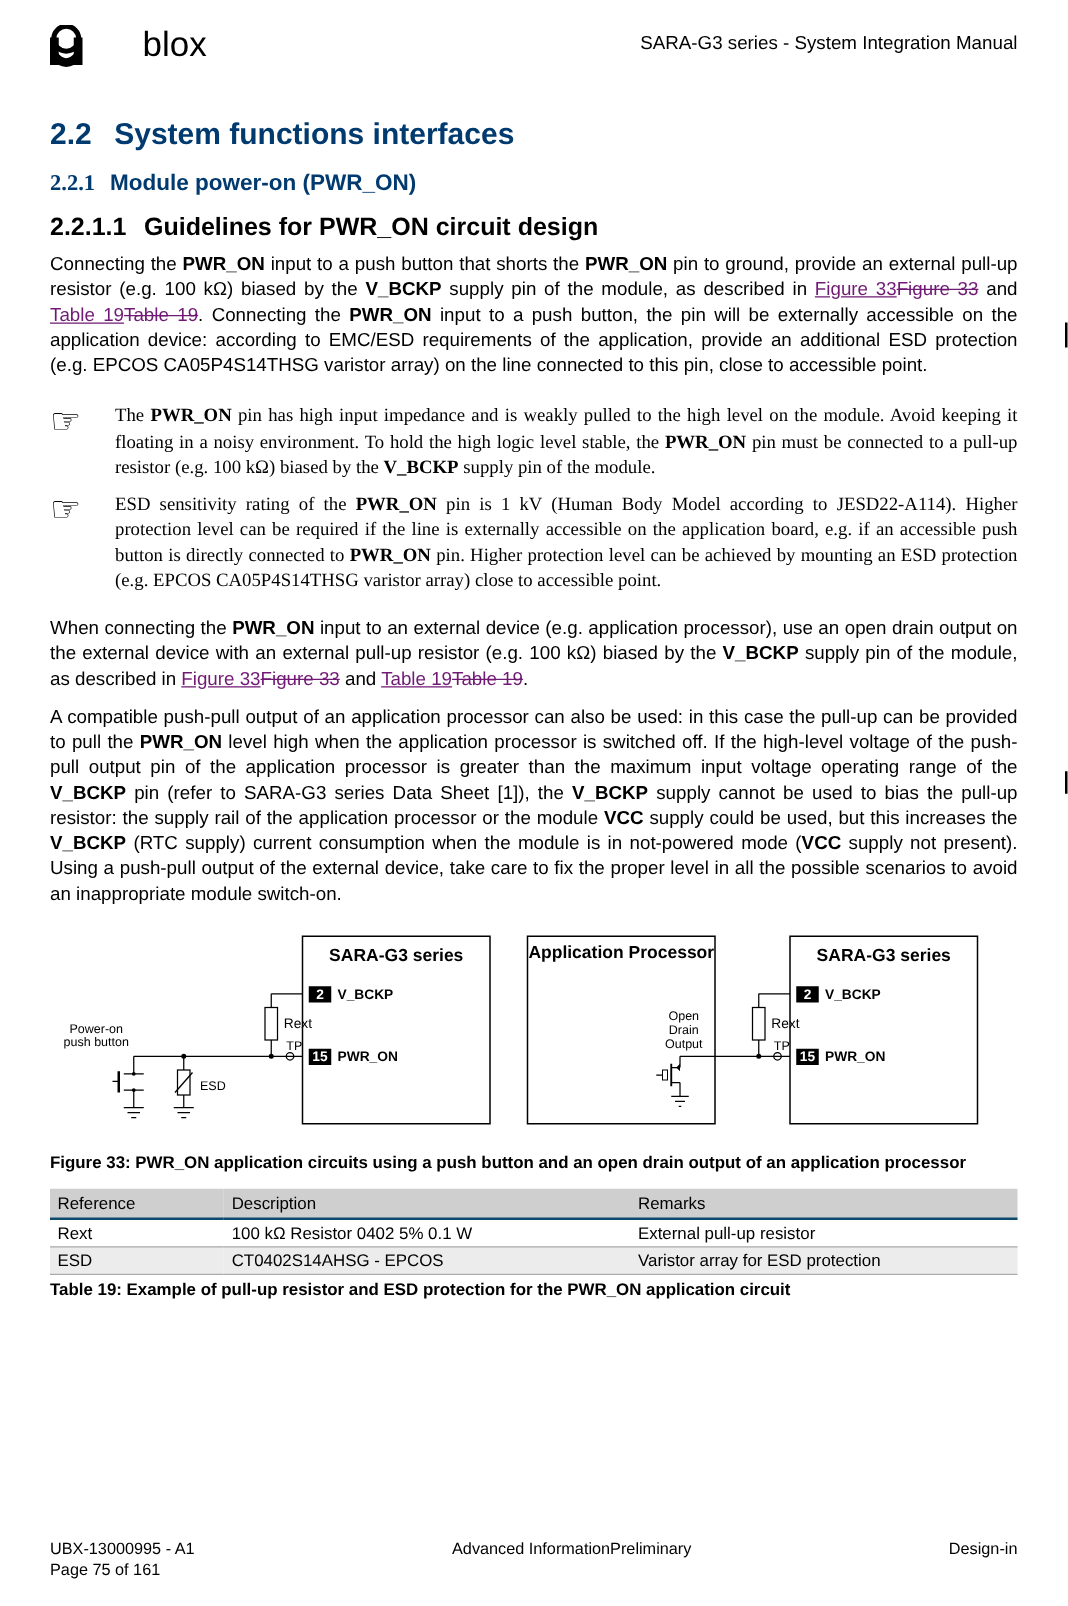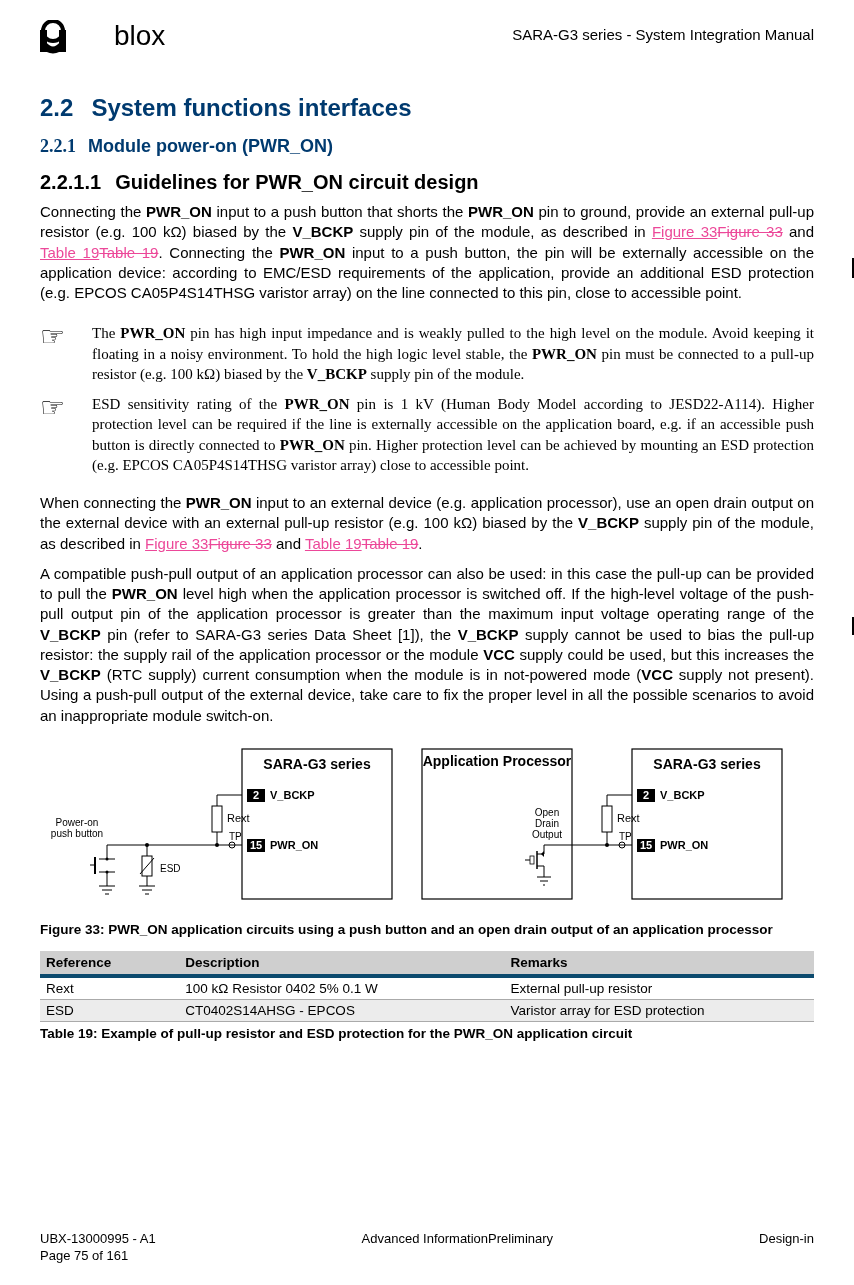--- a/index.html
+++ b/index.html
@@ -58,21 +58,21 @@
     font-size: 20px;
     font-weight: 700;
     margin: 0 0 8px 0;
   }
   h4.subsub .num { margin-right: 14px; }
   p.body {
     margin: 0 0 10px 0;
     line-height: 1.35;
     text-align: justify;
   }
-  .link { color: #ec4899; text-decoration: underline; }
+  .link { color: #701a75; text-decoration: underline; }
   .strike { text-decoration: line-through; }
   .note-row {
     display: flex;
     align-items: flex-start;
     margin: 6px 0 10px 0;
   }
   .note-icon {
     flex: 0 0 52px;
     font-size: 28px;
     line-height: 1;
@@ -97,23 +97,23 @@
   }
   table.ref {
     width: 100%;
     border-collapse: collapse;
     font-size: 13.5px;
     margin: 0 0 4px 0;
   }
   table.ref thead th {
     background: #cfcfcf;
     text-align: left;
-    font-weight: 700;
+    font-weight: 400;
     padding: 4px 6px;
-    border-bottom: 4px solid #0c4a6e;
+    border-bottom: 2px solid #0c4a6e;
   }
   table.ref tbody td {
     padding: 3px 6px;
     border-bottom: 1px solid #aaa;
   }
   table.ref tbody tr:nth-child(even) td { background: #ececec; }
   .tbl-caption {
     font-size: 13.5px;
     font-weight: 700;
     margin: 4px 0 0 0;

